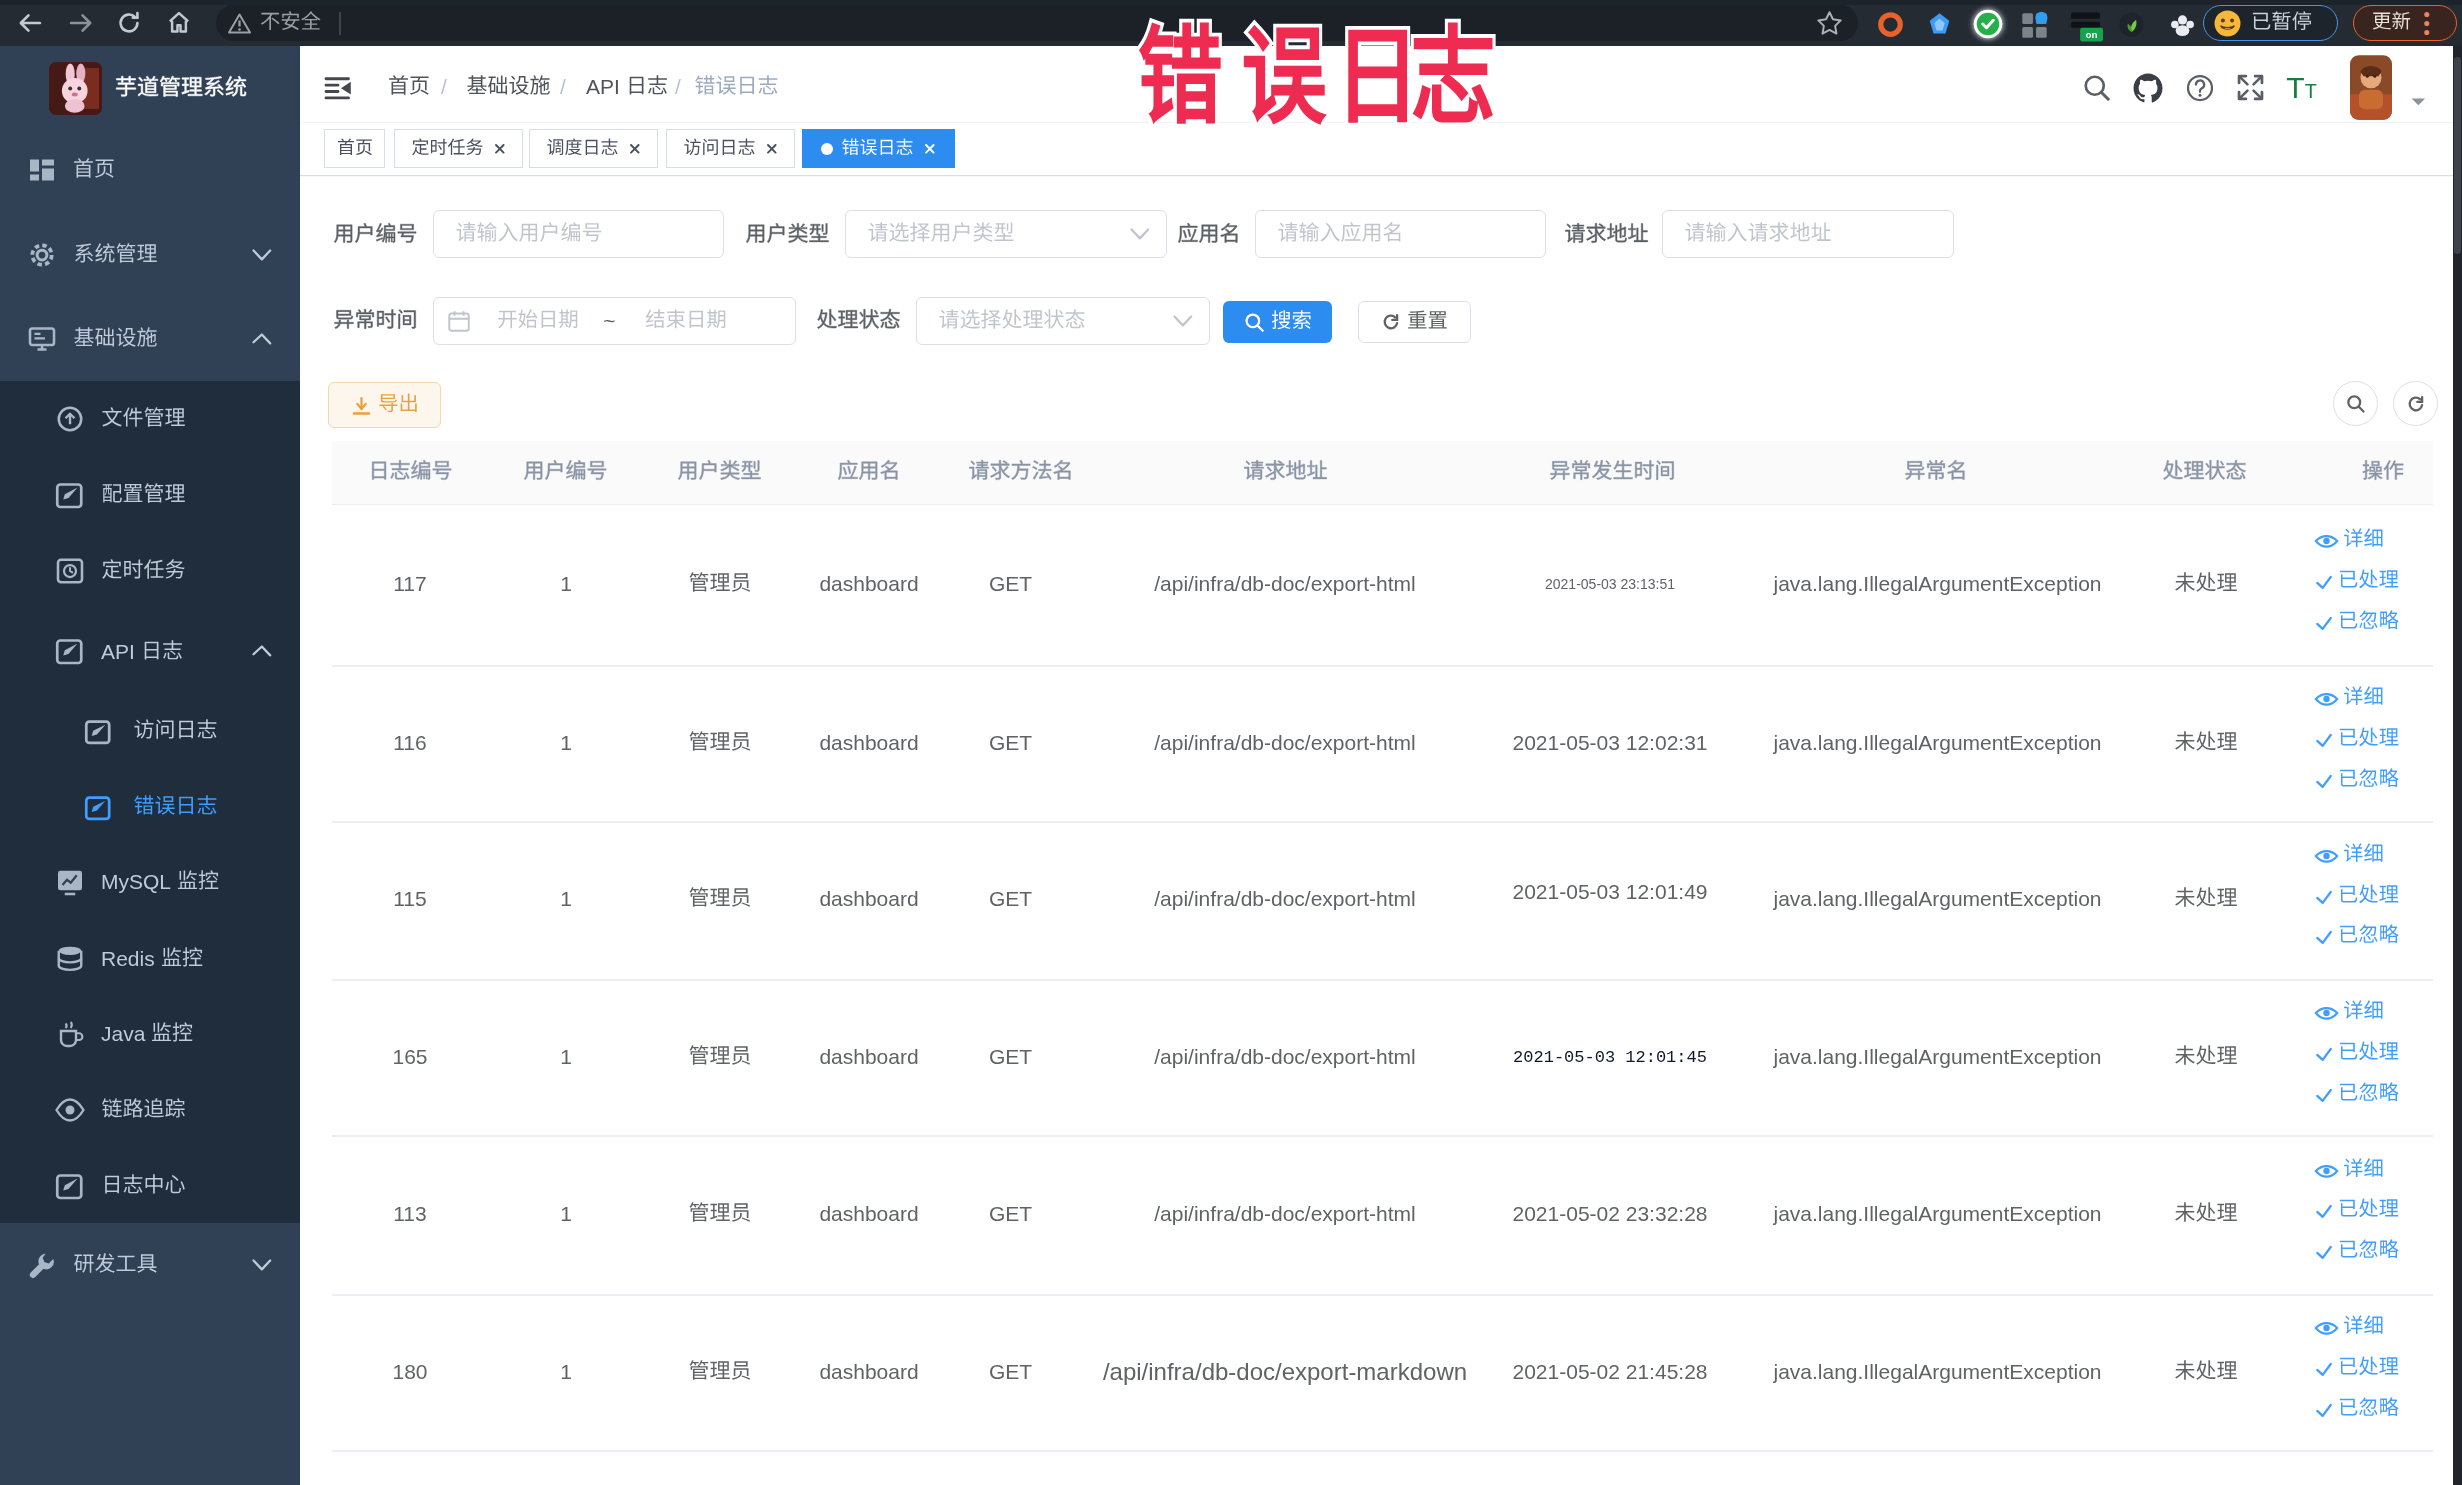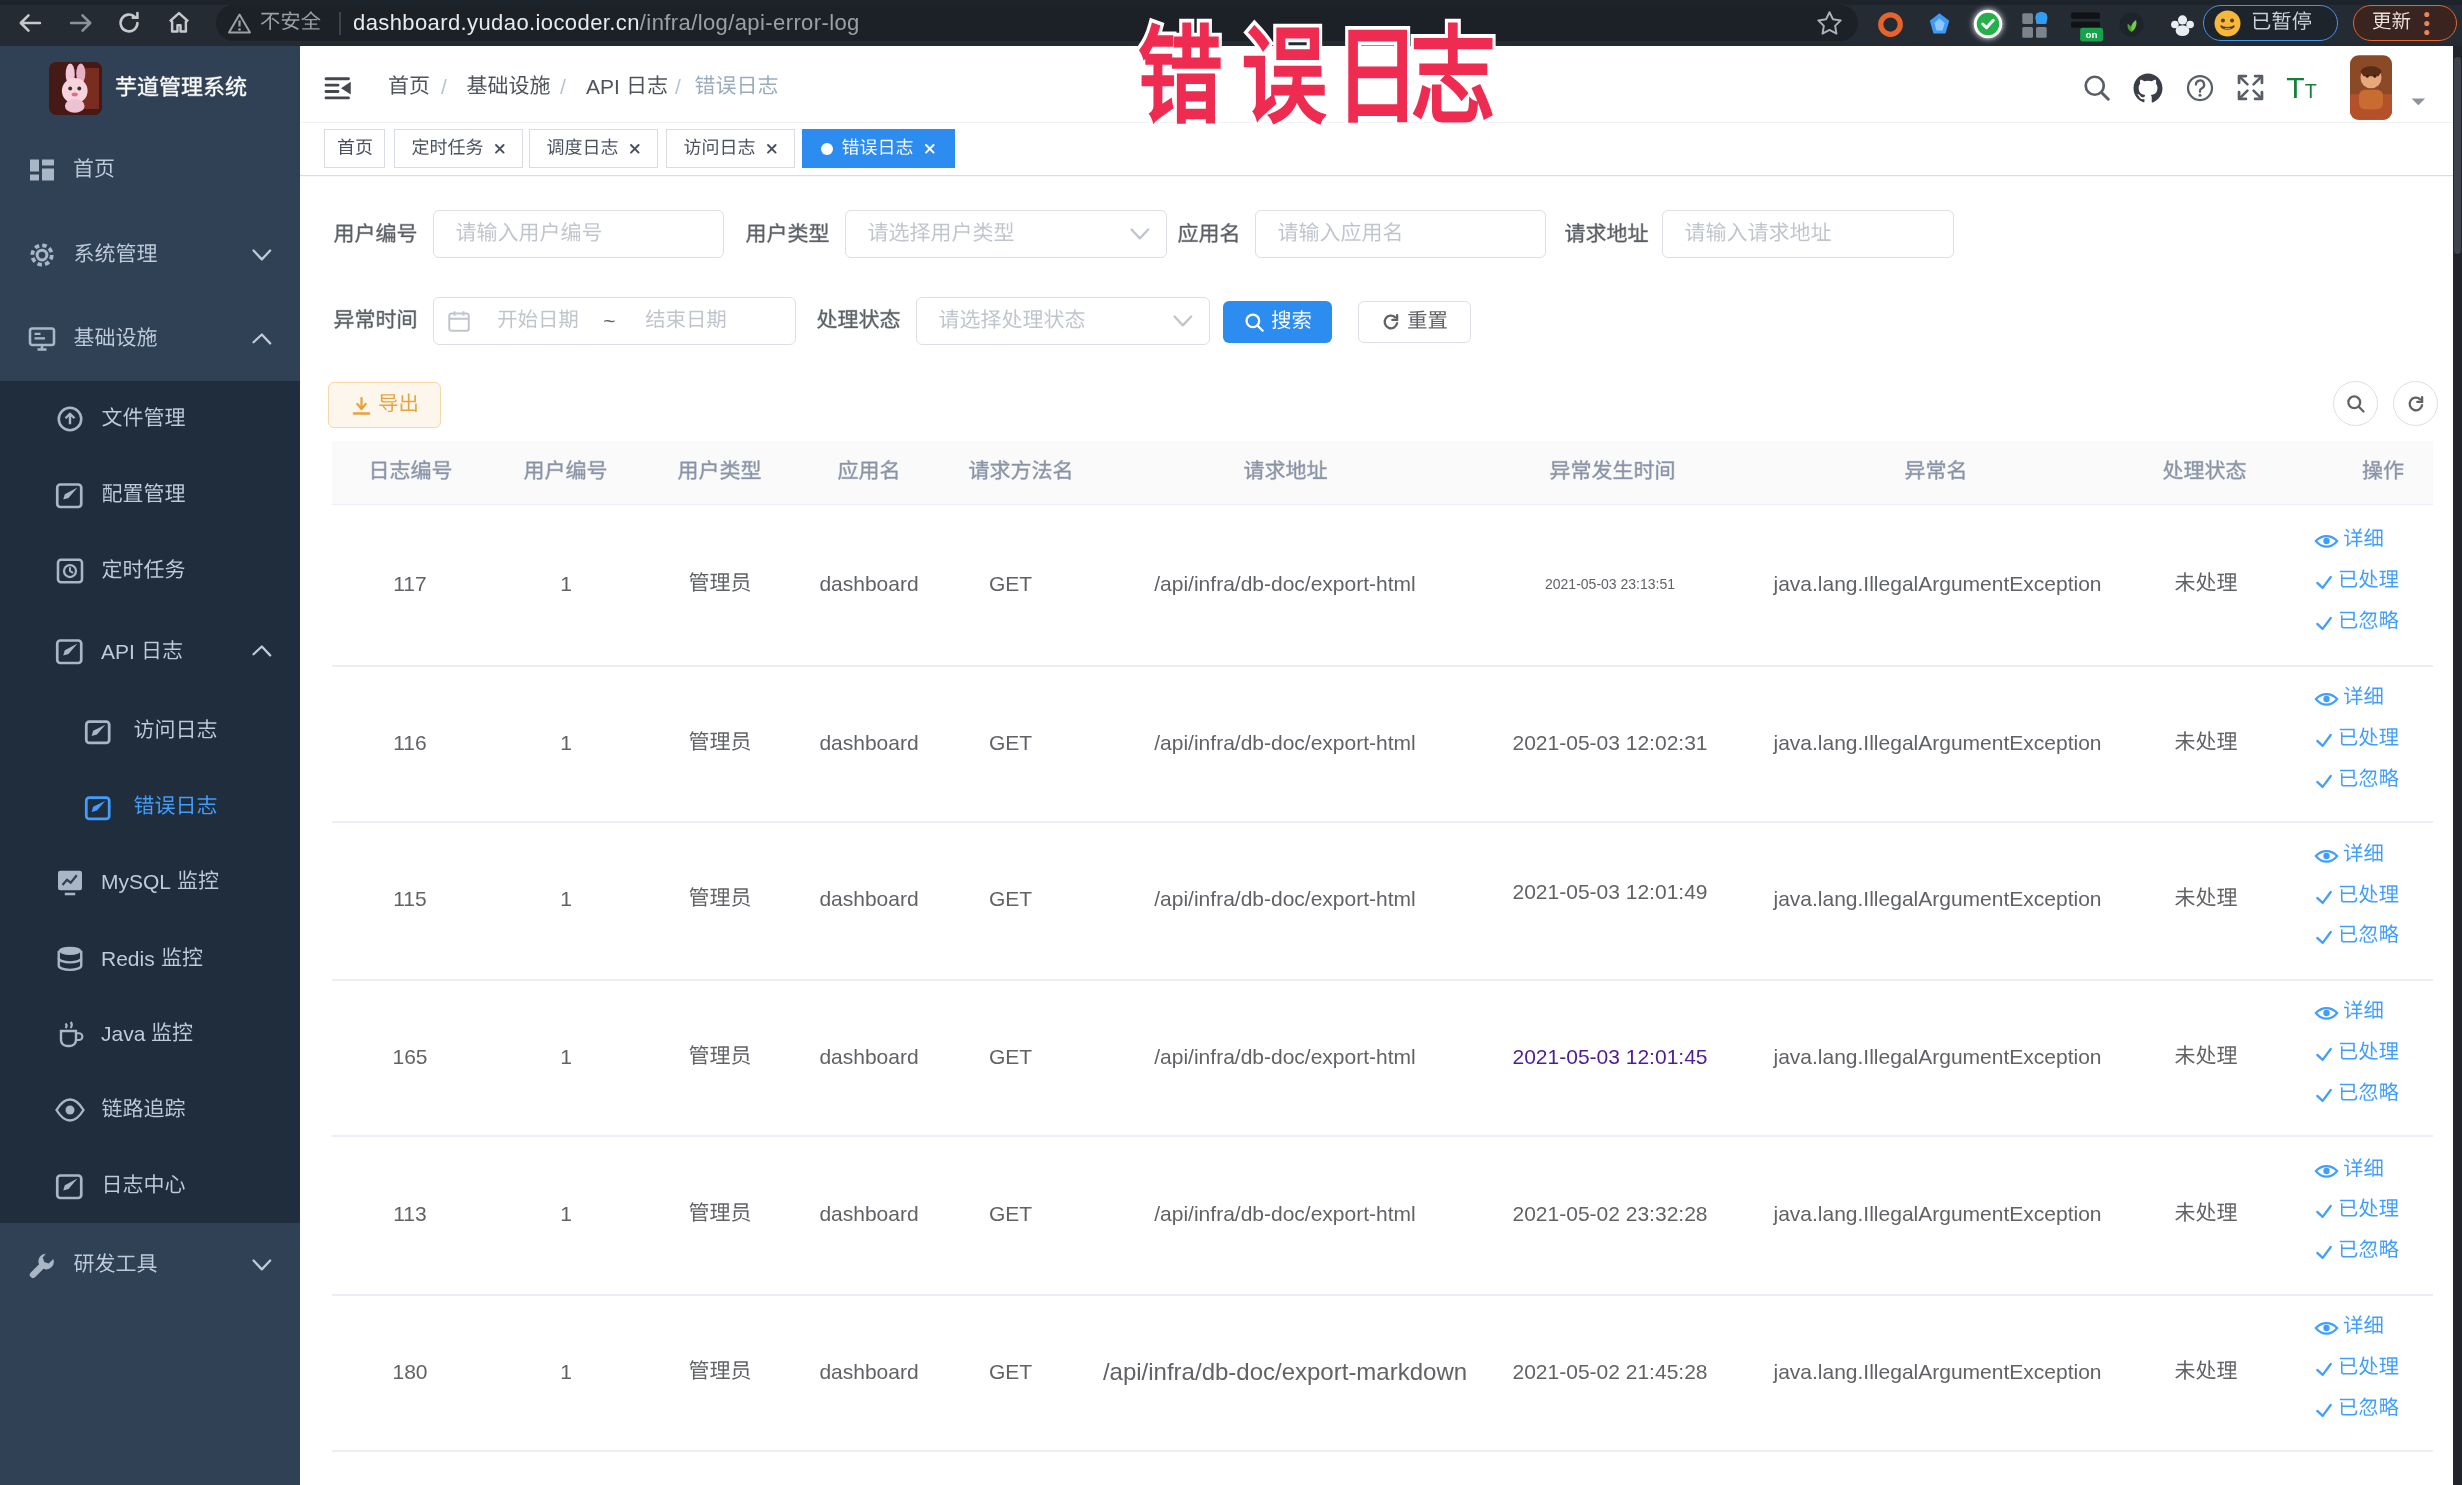--- a/index.html
+++ b/index.html
@@ -131,23 +131,20 @@
 <div style="position:absolute;left:260px;top:5.3px;width:91px;height:36px;display:flex;align-items:center;">
       <svg style="width:61px;height:20.4px;vertical-align:middle" viewBox="0 0 3000 1000" overflow="visible">
         <g transform="translate(0,760) scale(1,-1)" fill="#9aa0a6">
           <use href="#u4e0d" x="0"></use>
           <use href="#u5b89" x="1000"></use>
           <use href="#u5168" x="2000"></use>
         </g>
       </svg>
     </div>
 <div style="position:absolute;left:339px;top:12px;width:1.5px;height:23px;background:#3c434c"></div>
-<div style="position:absolute;left:353px;top:5.3px;width:1060px;height:36px;display:flex;align-items:center;">
-      <span style="font-size:22px;color:#e8eaed;letter-spacing:0.4px">dashboard.yudao.iocoder.cn<span style="color:#9aa0a6">/infra/log/api-error-log</span></span>
-    </div>
 <div style="position:absolute;left:1815px;top:9px;width:29px;height:29px;display:flex;align-items:center;justify-content:center;">
       <svg width="27" height="27" viewBox="0 0 36 36" style="" overflow="visible">
         <path d="M18 3l4.6 9.4 10.4 1.5-7.5 7.3 1.8 10.3L18 26.6 8.7 31.5l1.8-10.3L3 13.9l10.4-1.5z" fill="none" stroke="#aab1b8" stroke-width="2.6" stroke-linejoin="round"></path>
       </svg>
     </div>
 <div style="position:absolute;left:1877px;top:10.6px;width:27px;height:27px;display:flex;align-items:center;justify-content:center;">
       <svg width="27" height="27" viewBox="0 0 36 36" style="" overflow="visible">
         <circle cx="18" cy="18" r="13" fill="none" stroke="#e8632c" stroke-width="7"></circle>
       </svg>
     </div>
@@ -1254,21 +1251,21 @@
 <div style="position:absolute;left:816px;top:1038px;width:106px;height:38px;display:flex;align-items:center;justify-content:center;">
     <span style="font-family:'Liberation Sans',sans-serif;font-size:21px;color:#606266">dashboard</span>
   </div>
 <div style="position:absolute;left:965px;top:1038px;width:91px;height:38px;display:flex;align-items:center;justify-content:center;">
     <span style="font-family:'Liberation Sans',sans-serif;font-size:21px;color:#606266">GET</span>
   </div>
 <div style="position:absolute;left:1088px;top:1038px;width:394px;height:38px;display:flex;align-items:center;justify-content:center;">
     <span style="font-family:'Liberation Sans',sans-serif;font-size:21px;color:#606266;white-space:nowrap">/api/infra/db-doc/export-html</span>
   </div>
 <div style="position:absolute;left:1504px;top:1038px;width:212px;height:38px;display:flex;align-items:center;justify-content:center;">
-    <span style="font-family:Liberation Sans, sans-serif;font-size:21px;color:#4c1d95">2021-05-03 12:01:45</span>
+    <span style="font-family:Liberation Mono, monospace;font-size:17px;color:#0f172a">2021-05-03 12:01:45</span>
   </div>
 <div style="position:absolute;left:1756px;top:1038px;width:363px;height:38px;display:flex;align-items:center;justify-content:center;">
     <span style="font-family:'Liberation Sans',sans-serif;font-size:21px;color:#606266;white-space:nowrap">java.lang.IllegalArgumentException</span>
   </div>
 <div style="position:absolute;left:2166px;top:1038px;width:80px;height:38px;display:flex;align-items:center;justify-content:center;">
     <svg style="width:64px;height:21px;vertical-align:middle" viewBox="0 0 3000 1000" overflow="visible">
       <g transform="translate(0,760) scale(1,-1)" fill="#606266">
         <use href="#u672a" x="0"></use>
         <use href="#u5904" x="1000"></use>
         <use href="#u7406" x="2000"></use>

